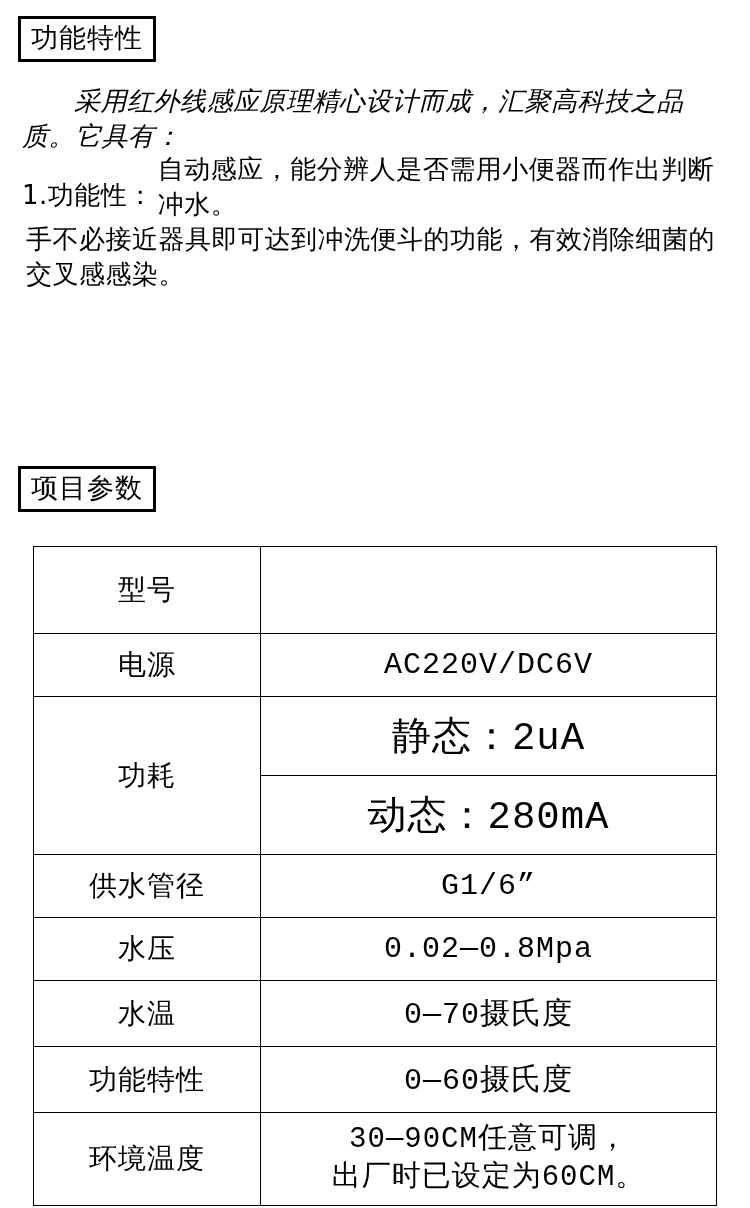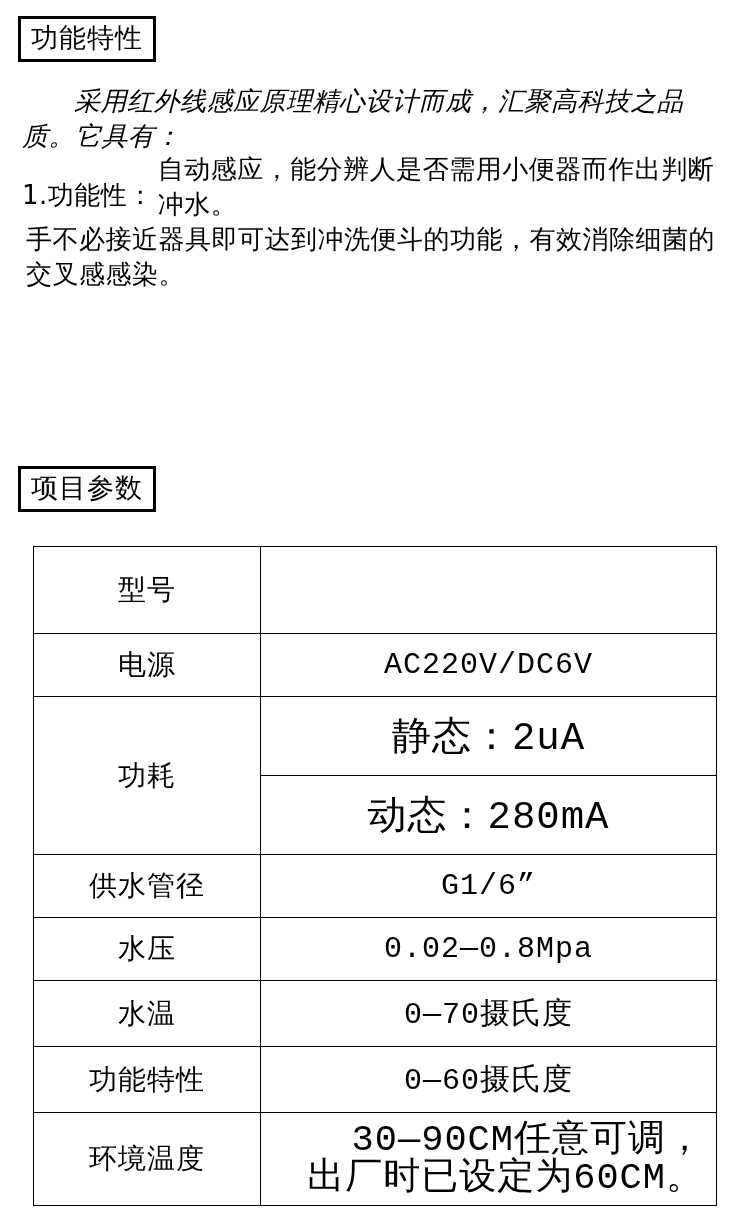--- a/index.html
+++ b/index.html
@@ -108,23 +108,22 @@
   }
   .spec-table td.value-cell {
     font-size: 30px;
     font-family: Liberation Mono, monospace;
   }
   .spec-table td.value-cell.sub {
     font-size: 39px;
   }
   .spec-table td.two-line {
     line-height: 38px;
-    font-size: 37px;
-    padding: 8px 12px;
-    text-align: right;
+    font-size: 29px;
+    padding: 8px 20px;
   }
   .spec-table td.empty-cell {
     height: 62px;
   }
   .nowrap { white-space: nowrap; }
 </style>
 </head>
 <body>
 
 <div class="page">

